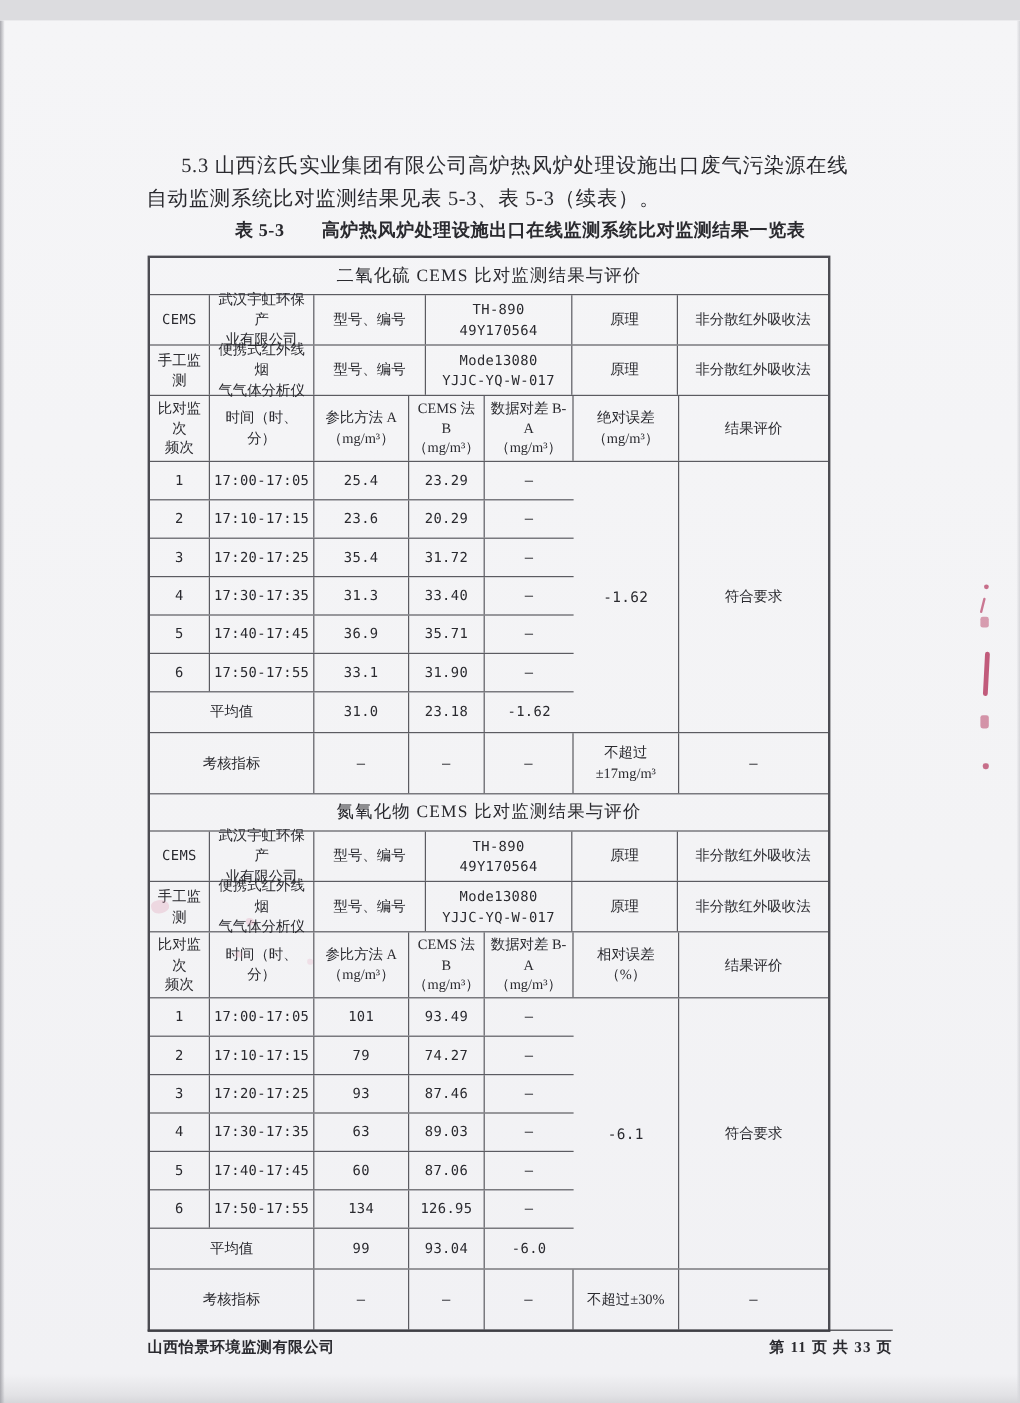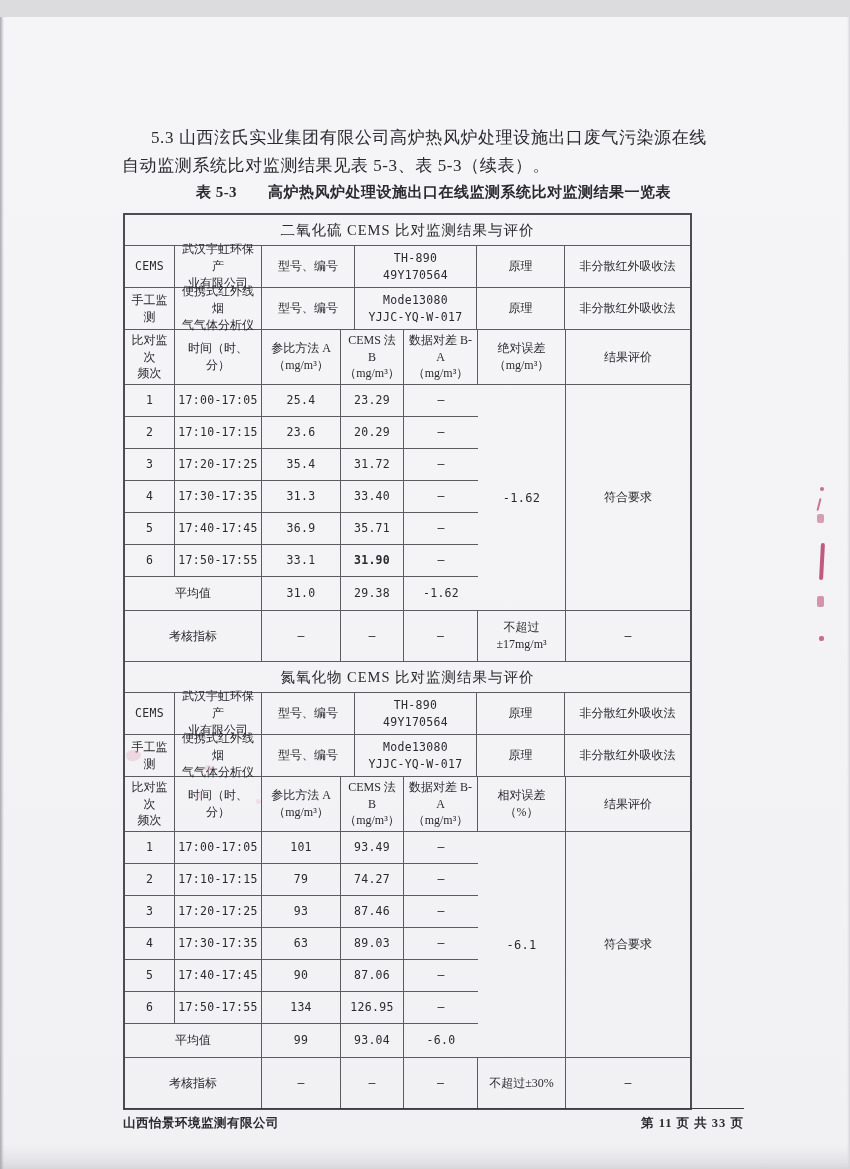--- a/index.html
+++ b/index.html
@@ -132,27 +132,27 @@
               <div class="cell mono" style="width: 50px;">5</div>
               <div class="cell mono" style="width: 87px;">17:40-17:45</div>
               <div class="cell mono" style="width: 79px;">36.9</div>
               <div class="cell mono" style="width: 63px;">35.71</div>
               <div class="cell mono" style="width: 74px;">—</div>
             </div>
             <div class="trow r-data">
               <div class="cell mono" style="width: 50px;">6</div>
               <div class="cell mono" style="width: 87px;">17:50-17:55</div>
               <div class="cell mono" style="width: 79px;">33.1</div>
-              <div class="cell mono" style="width: 63px; font-weight: bold;">31.90</div>
+              <div class="cell mono" style="width: 63px;">31.90</div>
               <div class="cell mono" style="width: 74px;">—</div>
             </div>
             <div class="trow r-avg">
               <div class="cell" style="width: 137px;">平均值</div>
               <div class="cell mono" style="width: 79px;">31.0</div>
-              <div class="cell mono" style="width: 63px;">29.38</div>
+              <div class="cell mono" style="width: 63px;">23.18</div>
               <div class="cell mono" style="width: 74px;">-1.62</div>
             </div>
           </div>
           <div class="tall mono" style="width: 88px;">-1.62</div>
           <div class="tall" style="flex: 1 1 0%;">符合要求</div>
         </div>
         <div class="trow r-assess">
           <div class="cell" style="width: 137px;">考核指标</div>
           <div class="cell mono" style="width: 79px;">—</div>
           <div class="cell mono" style="width: 63px;">—</div>
@@ -225,21 +225,21 @@
             <div class="trow r-data">
               <div class="cell mono" style="width: 50px;">4</div>
               <div class="cell mono" style="width: 87px;">17:30-17:35</div>
               <div class="cell mono" style="width: 79px;">63</div>
               <div class="cell mono" style="width: 63px;">89.03</div>
               <div class="cell mono" style="width: 74px;">—</div>
             </div>
             <div class="trow r-data">
               <div class="cell mono" style="width: 50px;">5</div>
               <div class="cell mono" style="width: 87px;">17:40-17:45</div>
-              <div class="cell mono" style="width: 79px;">90</div>
+              <div class="cell mono" style="width: 79px;">60</div>
               <div class="cell mono" style="width: 63px;">87.06</div>
               <div class="cell mono" style="width: 74px;">—</div>
             </div>
             <div class="trow r-data">
               <div class="cell mono" style="width: 50px;">6</div>
               <div class="cell mono" style="width: 87px;">17:50-17:55</div>
               <div class="cell mono" style="width: 79px;">134</div>
               <div class="cell mono" style="width: 63px;">126.95</div>
               <div class="cell mono" style="width: 74px;">—</div>
             </div>

